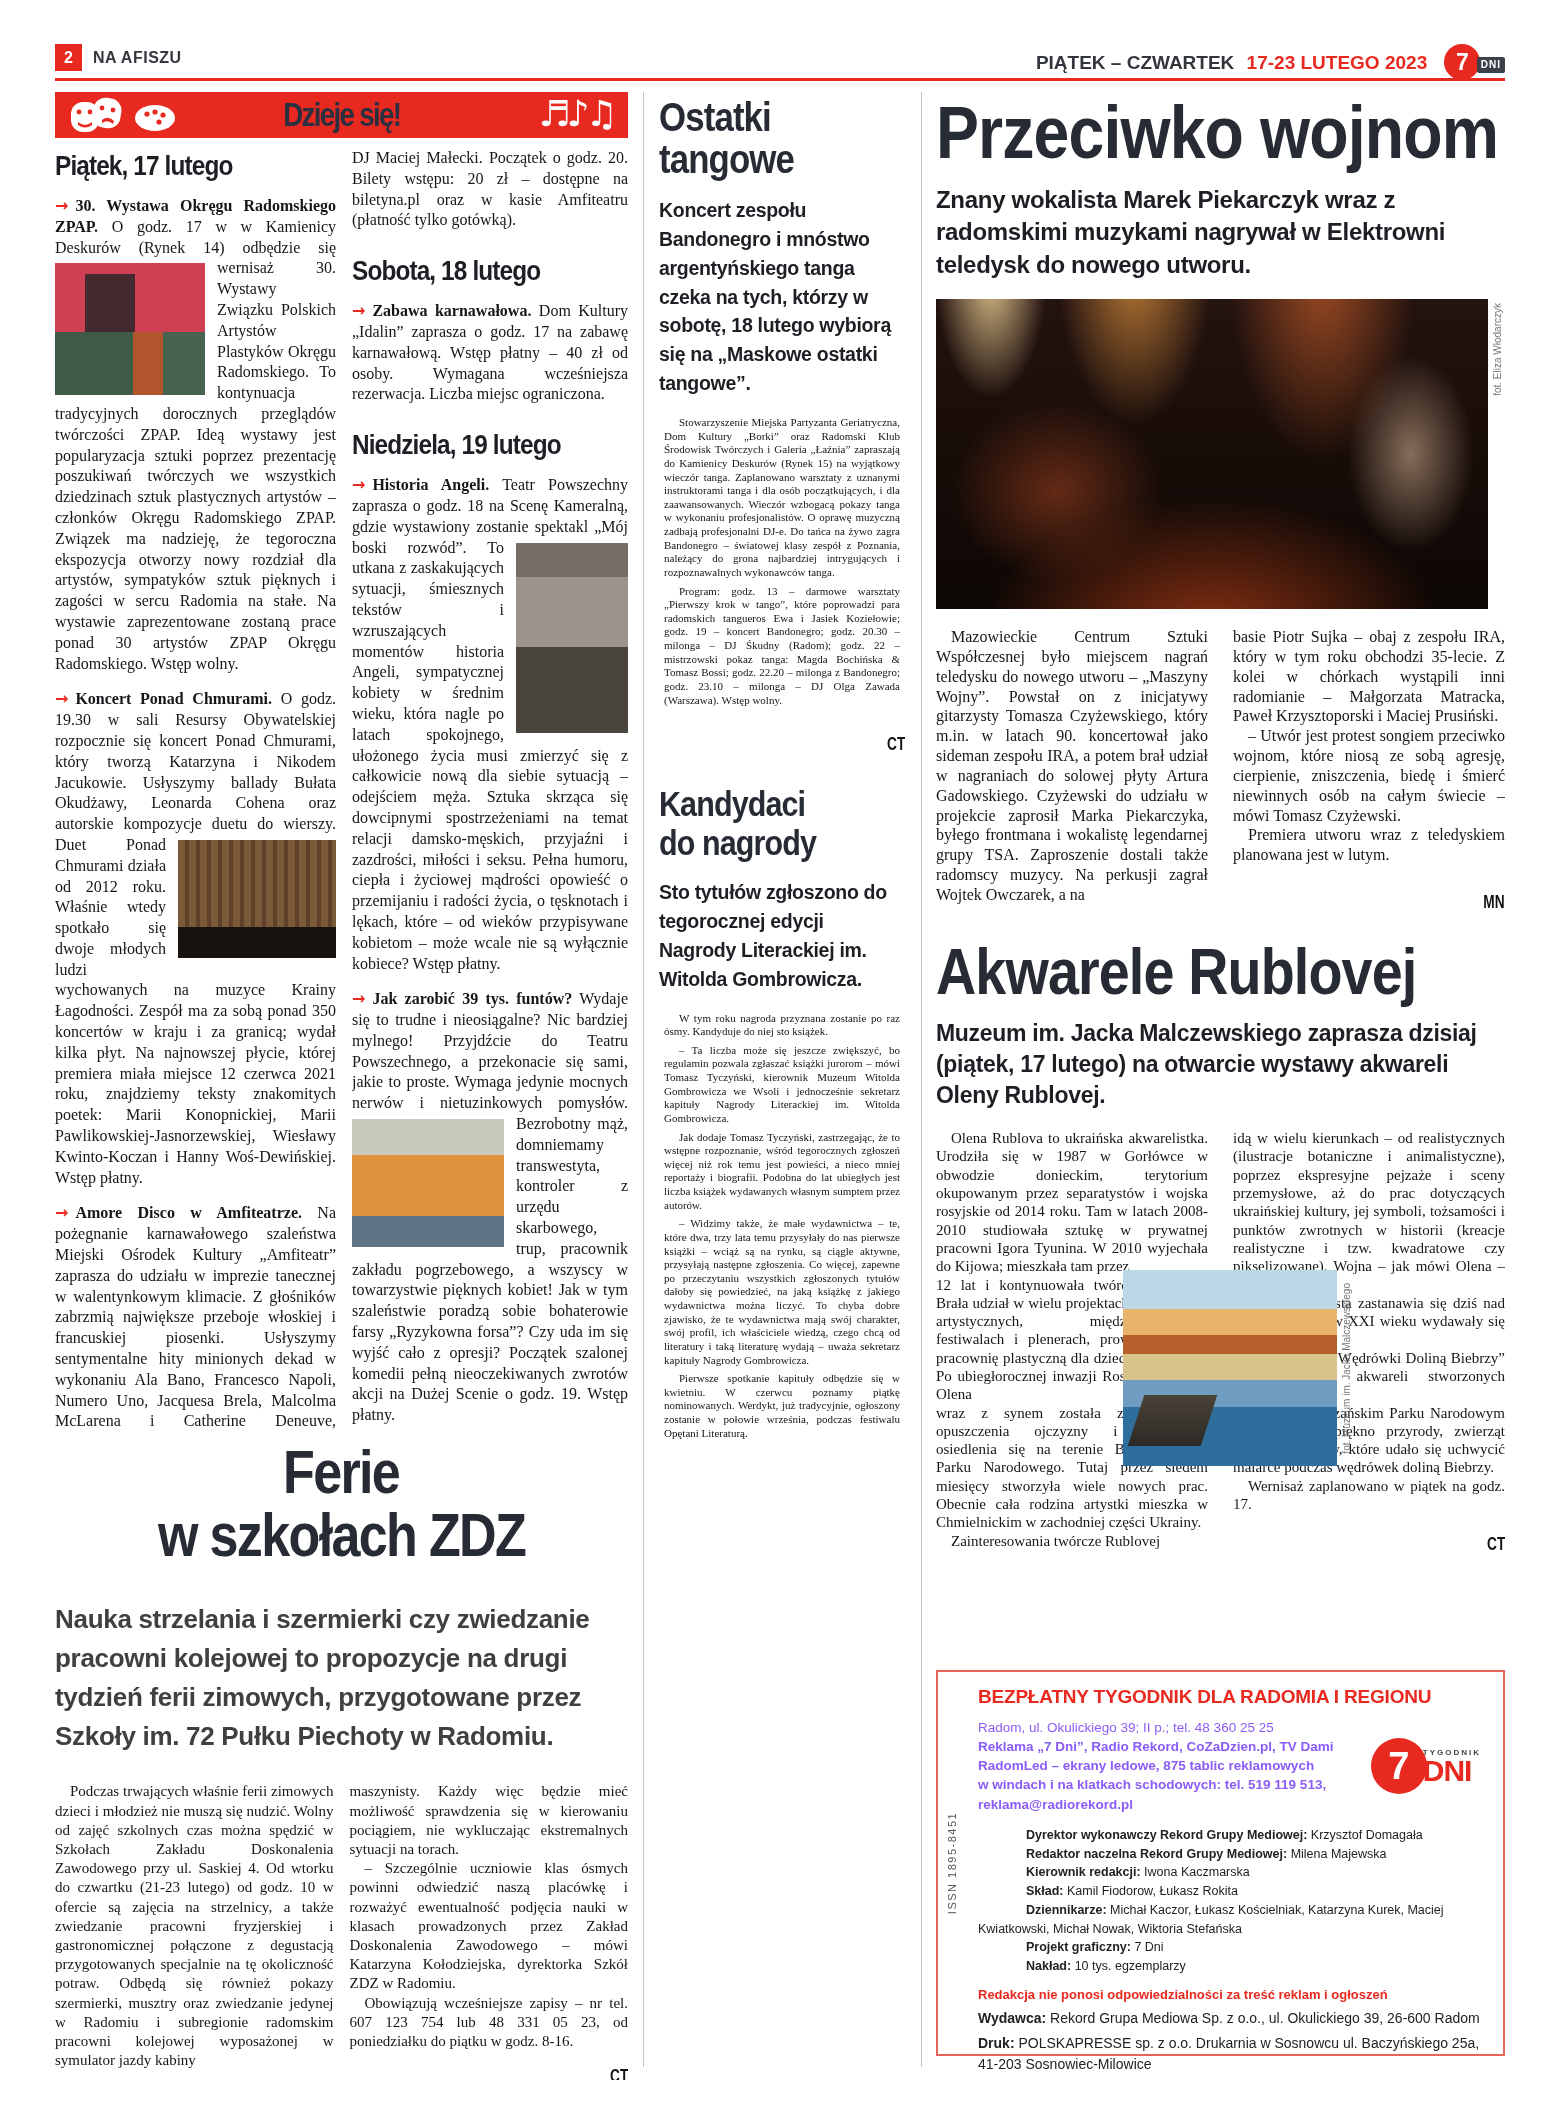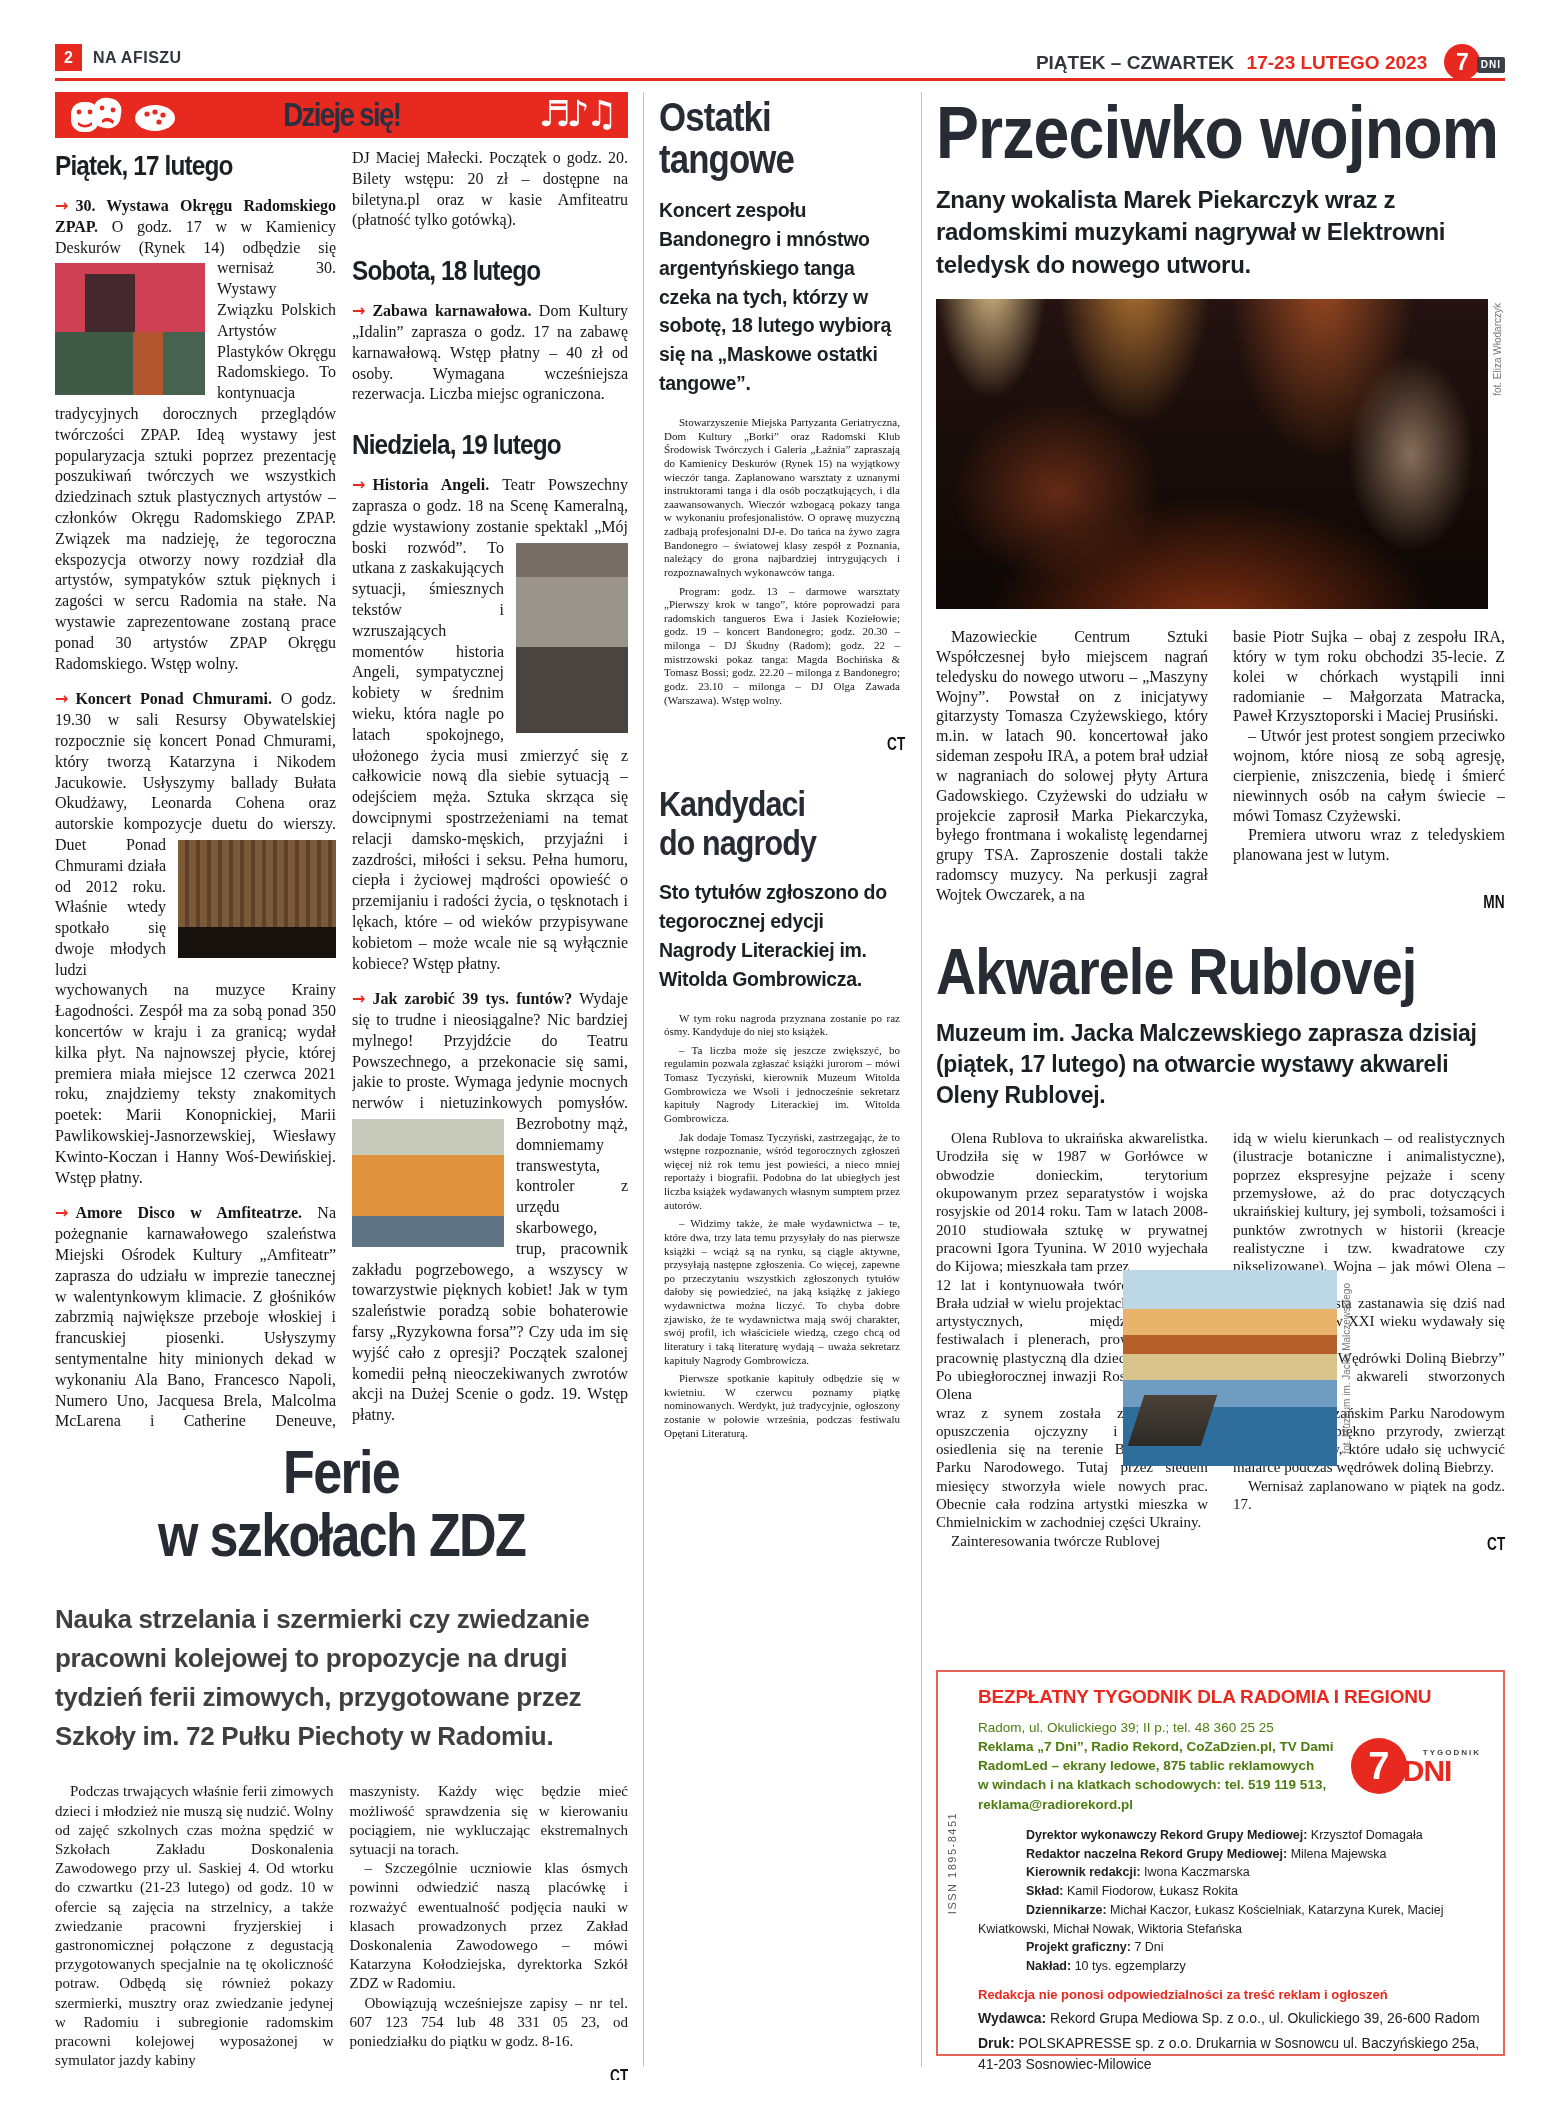--- a/index.html
+++ b/index.html
@@ -84,27 +84,27 @@
   .ferie .cols2 .c{width:281px;}
   .ferie .cols2{gap:16px;}
   .ferie .cols2 p{font-size:15px;line-height:1.28;}
   
   .infobox{position:absolute;left:936px;top:1670px;width:569px;height:386px;border:2px solid #e8635a;
            box-sizing:border-box;padding:12px 16px 10px 40px;font-family:"Liberation Sans",sans-serif;}
   .iboxtitle{font:700 19px "Liberation Sans",sans-serif;color:#e8291f;letter-spacing:-.2px;margin:2px 0 10px;}
   .issn{position:absolute;left:8px;top:50%;transform:translateY(-50%) rotate(180deg);writing-mode:vertical-rl;
         font:400 11px "Liberation Sans",sans-serif;color:#555;letter-spacing:1.5px;}
   .ibtop{display:flex;justify-content:space-between;}
-  .contact p{font-size:13.5px;line-height:1.42;margin:0;color:#4d7c0f;}
+  .contact p{font-size:13.5px;line-height:1.42;margin:0;color:#8b5cf6;}
   .contact p:not(:first-child){font-weight:700;}
   .biglogo{display:flex;align-items:center;gap:2px;margin-right:6px;}
   .bcircle{width:56px;height:56px;border-radius:50%;background:#e8291f;color:#fff;
            font:700 38px/56px "Liberation Sans",sans-serif;text-align:center;}
   .blright{display:flex;flex-direction:column;margin-left:-6px;}
-  .bltyg{font:700 8px "Liberation Sans",sans-serif;color:#444;letter-spacing:2px;padding-left:20px;}
+  .bltyg{font:700 8px "Liberation Sans",sans-serif;color:#444;letter-spacing:2px;}
   .bldni{font:700 30px/0.9 "Liberation Sans",sans-serif;color:#e8291f;letter-spacing:-1px;}
   .staff{margin-top:12px;}
   .staff p{font-size:12.5px;line-height:1.5;margin:0;color:#222;}
   .staff b{font-weight:700;padding-left:48px;}
   .disclaimer{font:700 13px/1.4 "Liberation Sans",sans-serif;color:#e8291f;margin-top:10px;}
   .pubrow{font-size:14px;line-height:1.5;margin:4px 0 0;color:#222;}
 </style>
 </head>
 <body>
 

